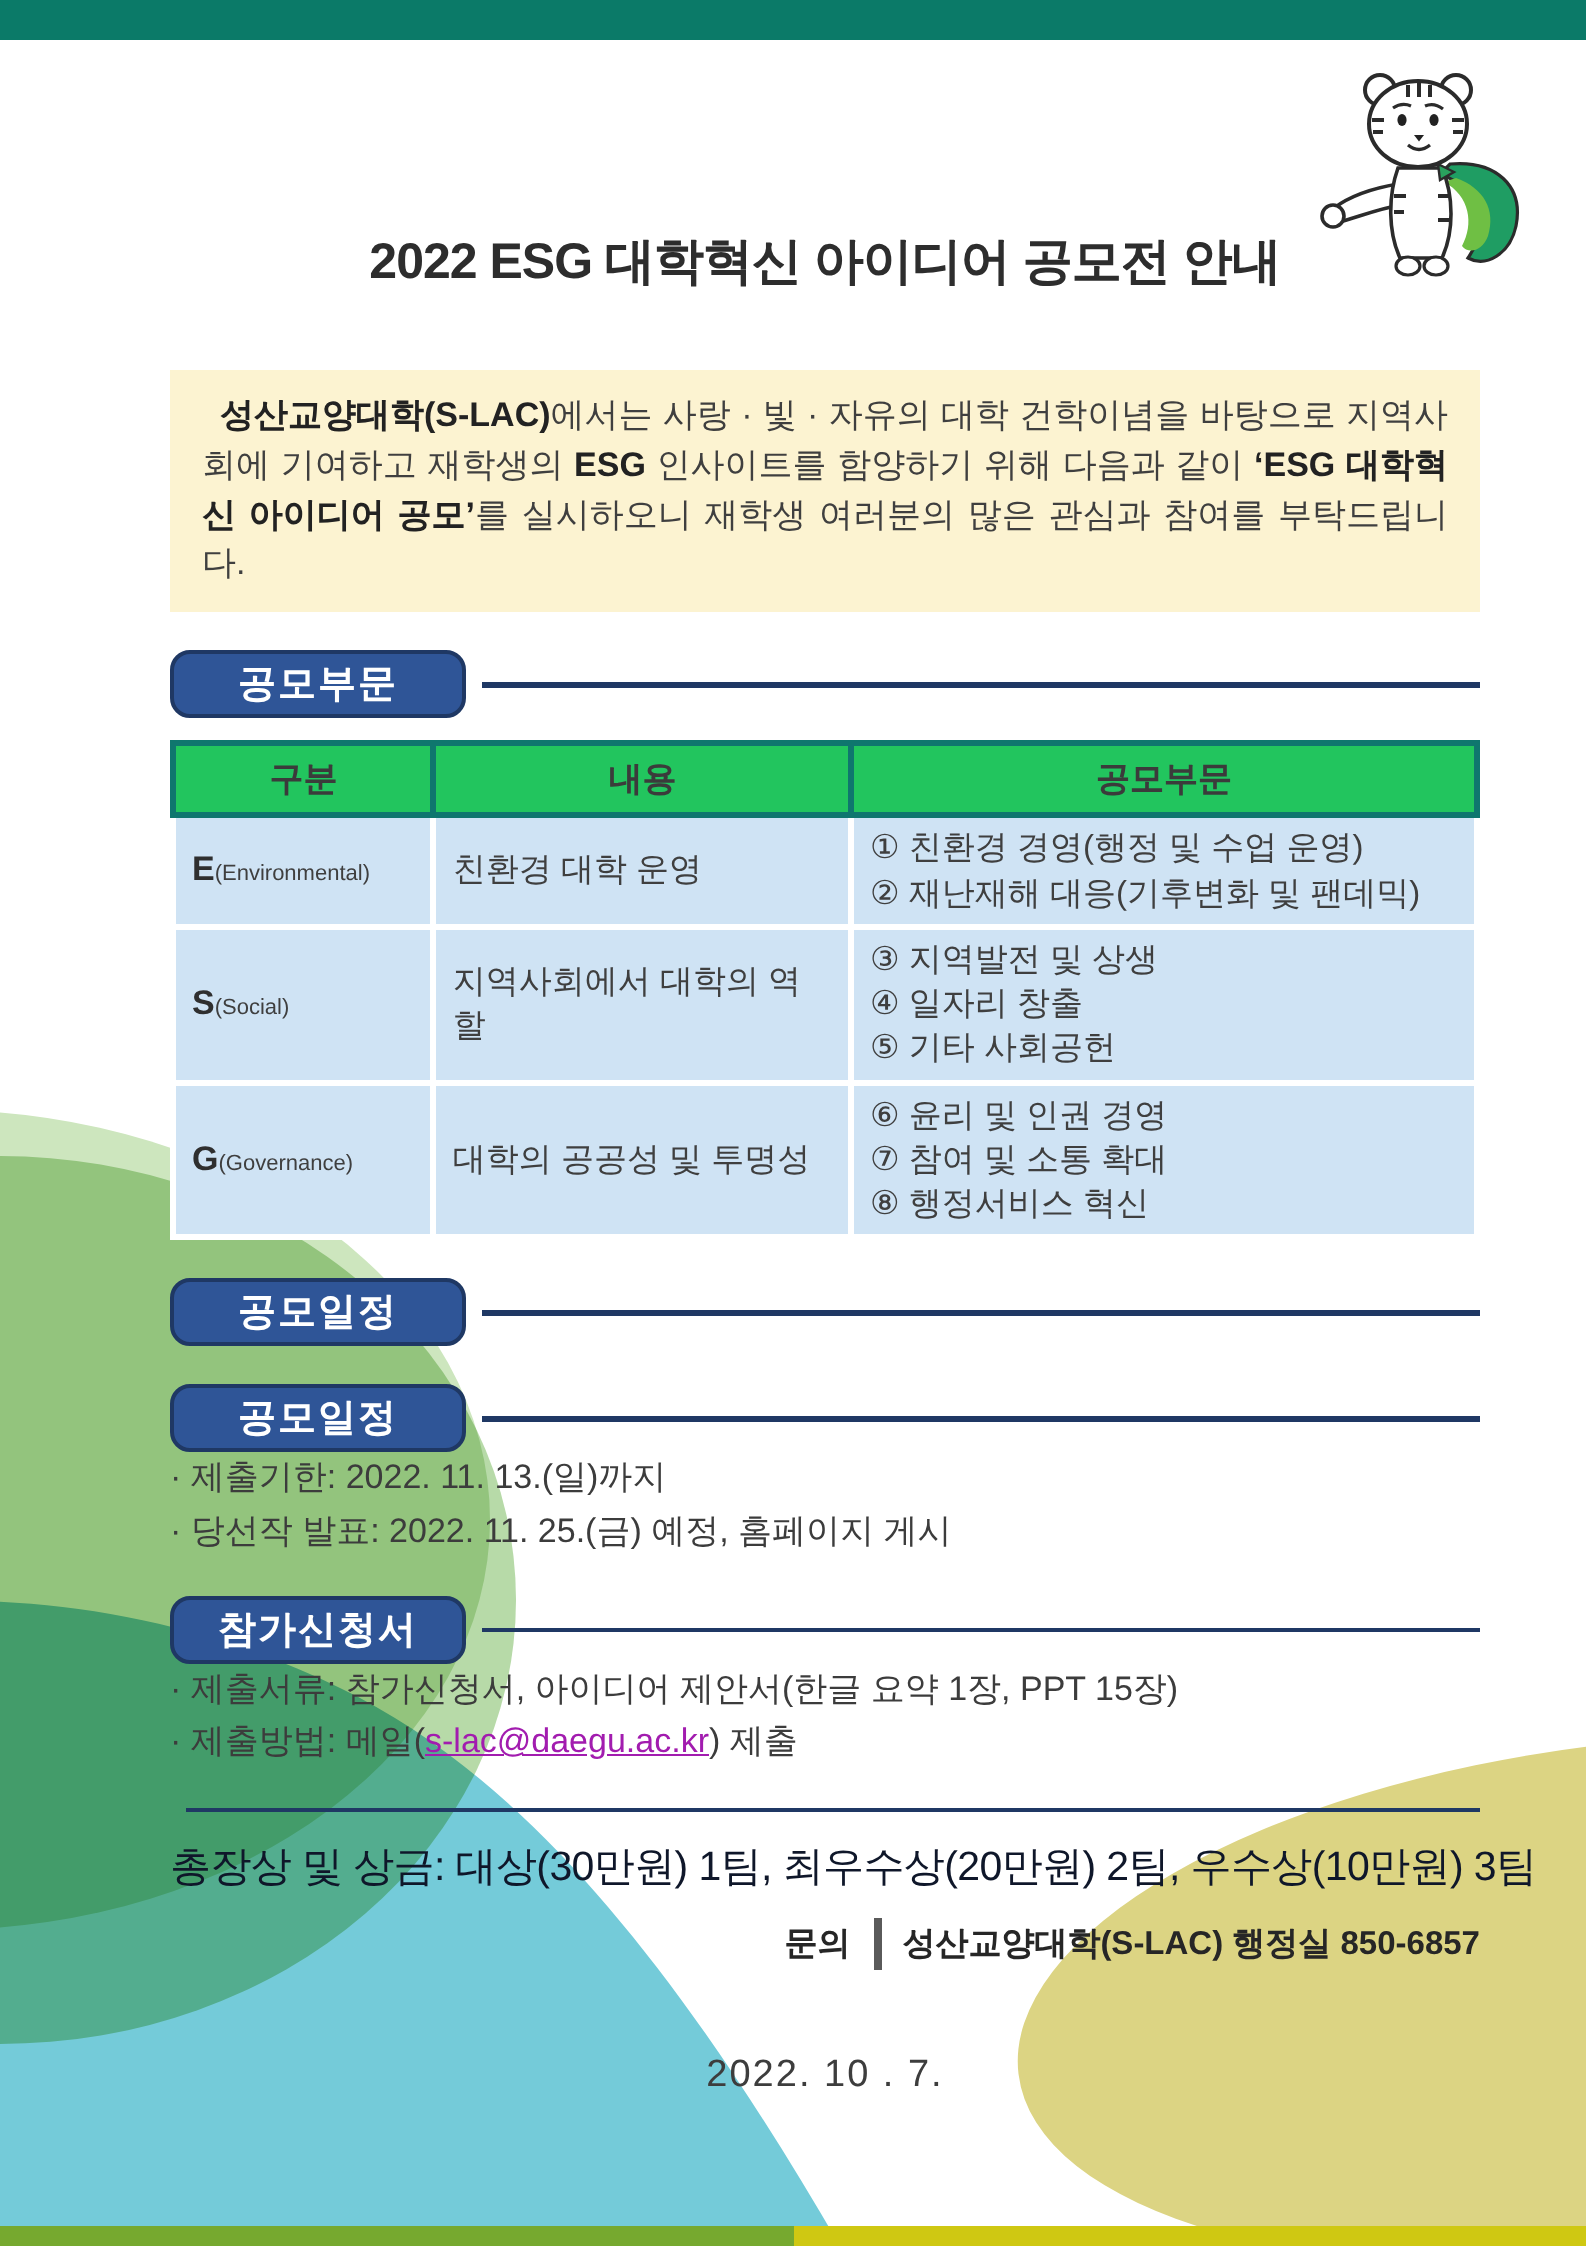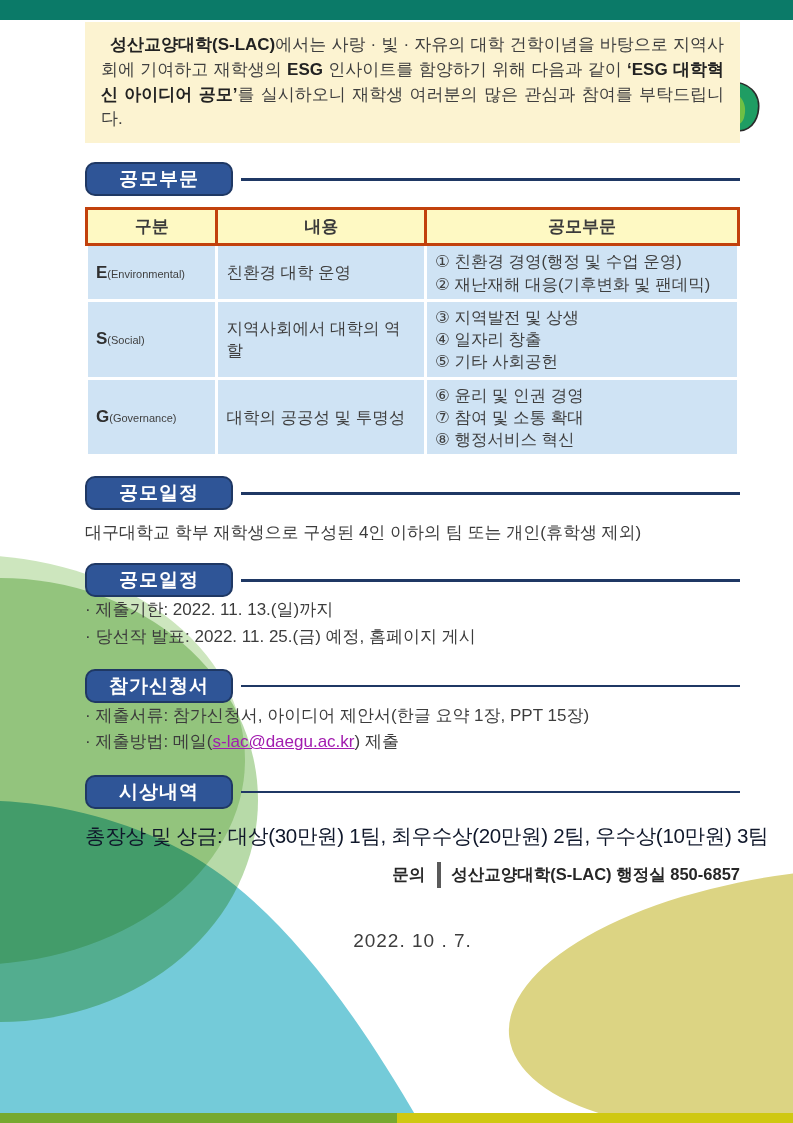--- a/index.html
+++ b/index.html
@@ -11,31 +11,31 @@
   .topbar{position:absolute;left:0;top:0;width:793px;height:20px;background:#0B7A68;z-index:2;}
   .bottombar{position:absolute;left:0;bottom:0;height:10px;z-index:2;}
   .bottombar.green{width:397px;background:#76A92F;}
   .bottombar.yellow{left:397px;width:396px;background:#CFC812;}
 
   .mascot{position:absolute;right:18px;top:30px;width:120px;height:112px;z-index:3;}
 
   
   .content{position:absolute;left:85px;top:0;width:655px;z-index:4;color:#3f3f3f;}
   .title{padding-top:114px;text-align:center;font-size:25px;font-weight:700;color:#2d2d2d;letter-spacing:-0.5px;}
-  .intro{margin-top:22px;background:#FCF3D1;padding:11px 16px;font-size:17px;line-height:1.46;text-align:justify;color:#3f3f3f;font-weight:500;}
+  .intro{margin-top:38px;background:#FCF3D1;padding:11px 16px;font-size:17px;line-height:1.46;text-align:justify;color:#3f3f3f;font-weight:500;}
   .intro .ind{padding-left:9px;}
   .intro b{color:#222;font-weight:700;}
 
   .sec-header{display:flex;align-items:center;margin-top:19px;}
   .badge{box-sizing:border-box;min-width:148px;height:34px;background:#2F5597;border:2.5px solid #1F3864;border-radius:10px;color:#fff;font-weight:700;font-size:19px;display:flex;align-items:center;justify-content:center;padding:0 20px;letter-spacing:1px;}
   .rule{flex:1;height:2.5px;background:#1F3864;margin-left:8px;}
 
   table.contest{width:100%;border-collapse:collapse;margin-top:11px;table-layout:fixed;}
   table.contest col.c1{width:20%;} table.contest col.c2{width:32%;} table.contest col.c3{width:48%;}
-  table.contest th{background:#fef9c3;border:3px solid #c2410c;font-size:17px;font-weight:700;color:#3b3b3b;padding:5px 4px;}
+  table.contest th{background:#22c55e;border:3px solid #0f766e;font-size:17px;font-weight:700;color:#3b3b3b;padding:5px 4px;}
   table.contest td{background:#CFE3F4;border:3px solid #fff;font-size:16.5px;color:#3f3f3f;padding:4px 8px;vertical-align:middle;line-height:1.35;}
   td.keycell .k{font-weight:700;font-size:17px;color:#2f2f2f;}
   td.keycell .kr{font-size:11px;}
   td.itemcell div{white-space:nowrap;}
 
   .plain{margin-top:11px;font-size:17px;color:#3c3c3c;}
   .bullets{font-size:17px;line-height:1.55;color:#3c3c3c;}
   .link{color:#a21caf;text-decoration:underline;cursor:pointer;}
   .awards-line{margin-top:13px;font-size:20.5px;color:#0f172a;letter-spacing:-0.3px;white-space:nowrap;}
   .contact{margin-top:12px;text-align:right;font-size:16.5px;font-weight:700;color:#262626;display:flex;justify-content:flex-end;align-items:center;}
@@ -75,20 +75,21 @@
     <ellipse cx="46" cy="30" rx="2.3" ry="3" fill="#222"></ellipse>
     <ellipse cx="62" cy="30" rx="2.3" ry="3" fill="#222"></ellipse>
     <path d="M41.5,24 q4.5,-3 9,-1 M57.5,23 q4.5,-2 9,1.5" stroke="#2b2b2b" stroke-width="1.6" fill="none"></path>
     <path d="M52,37.5 l5,0 l-2.5,3.2 z" fill="#222"></path>
     <path d="M49,42.5 q5.5,4.5 11,0" stroke="#2b2b2b" stroke-width="1.6" fill="none"></path>
     <path d="M64,52 l8,4 l-7,4 z" fill="#2aa15e" stroke="#2b2b2b" stroke-width="1.2"></path>
   </svg>
 
   <div class="content">
 
+    <div class="title">2022 ESG 대학혁신 아이디어 공모전 안내</div>
 
     <div class="intro"><span class="ind"><b>성산교양대학(S-LAC)</b></span><span>에서는 사랑 · 빛 · 자유의 대학 건학이념을 바탕으로 지역사회에 기여하고 재학생의 </span><b>ESG</b><span> 인사이트를 함양하기 위해 다음과 같이 </span><b>‘ESG 대학혁신 아이디어 공모’</b><span>를 실시하오니 재학생 여러분의 많은 관심과 참여를 부탁드립니다.</span></div>
 
     <div class="sec-header">
       <div class="badge">공모부문</div>
       <div class="rule"></div>
     </div>
 
     <table class="contest">
       <colgroup>
@@ -128,42 +129,40 @@
           <div>⑧ 행정서비스 혁신</div>
         </td>
       </tr>
     </tbody>
       </table>
 
     <div class="sec-header">
       <div class="badge">공모일정</div>
       <div class="rule"></div>
     </div>
-    <div class="plain">대구대학교 학부 재학생으로 구성된 4인 이하의 팀 또는 개인(휴학생 제외)</div>
 
     <div class="sec-header">
       <div class="badge">공모일정</div>
       <div class="rule"></div>
     </div>
     <div class="bullets">
       <div>· 제출기한: 2022. 11. 13.(일)까지</div>
       <div>· 당선작 발표: 2022. 11. 25.(금)  예정, 홈페이지 게시</div>
     </div>
 
     <div class="sec-header">
       <div class="badge">참가신청서</div>
       <div class="rule"></div>
     </div>
     <div class="bullets">
       <div>· 제출서류: 참가신청서, 아이디어 제안서(한글 요약 1장, PPT 15장)</div>
       <div><span>· 제출방법: 메일(</span><a class="link">s-lac@daegu.ac.kr</a><span>)  제출</span></div>
     </div>
 
     <div class="sec-header">
-      <div class="badge">시상내역</div>
       <div class="rule"></div>
     </div>
     <div class="awards-line">총장상 및 상금: 대상(30만원) 1팀, 최우수상(20만원) 2팀, 우수상(10만원) 3팀</div>
 
     <div class="contact">
       <span>문의</span>
       <span class="bar"></span>
       <span>성산교양대학(S-LAC) 행정실 850-6857</span>
     </div>
 

